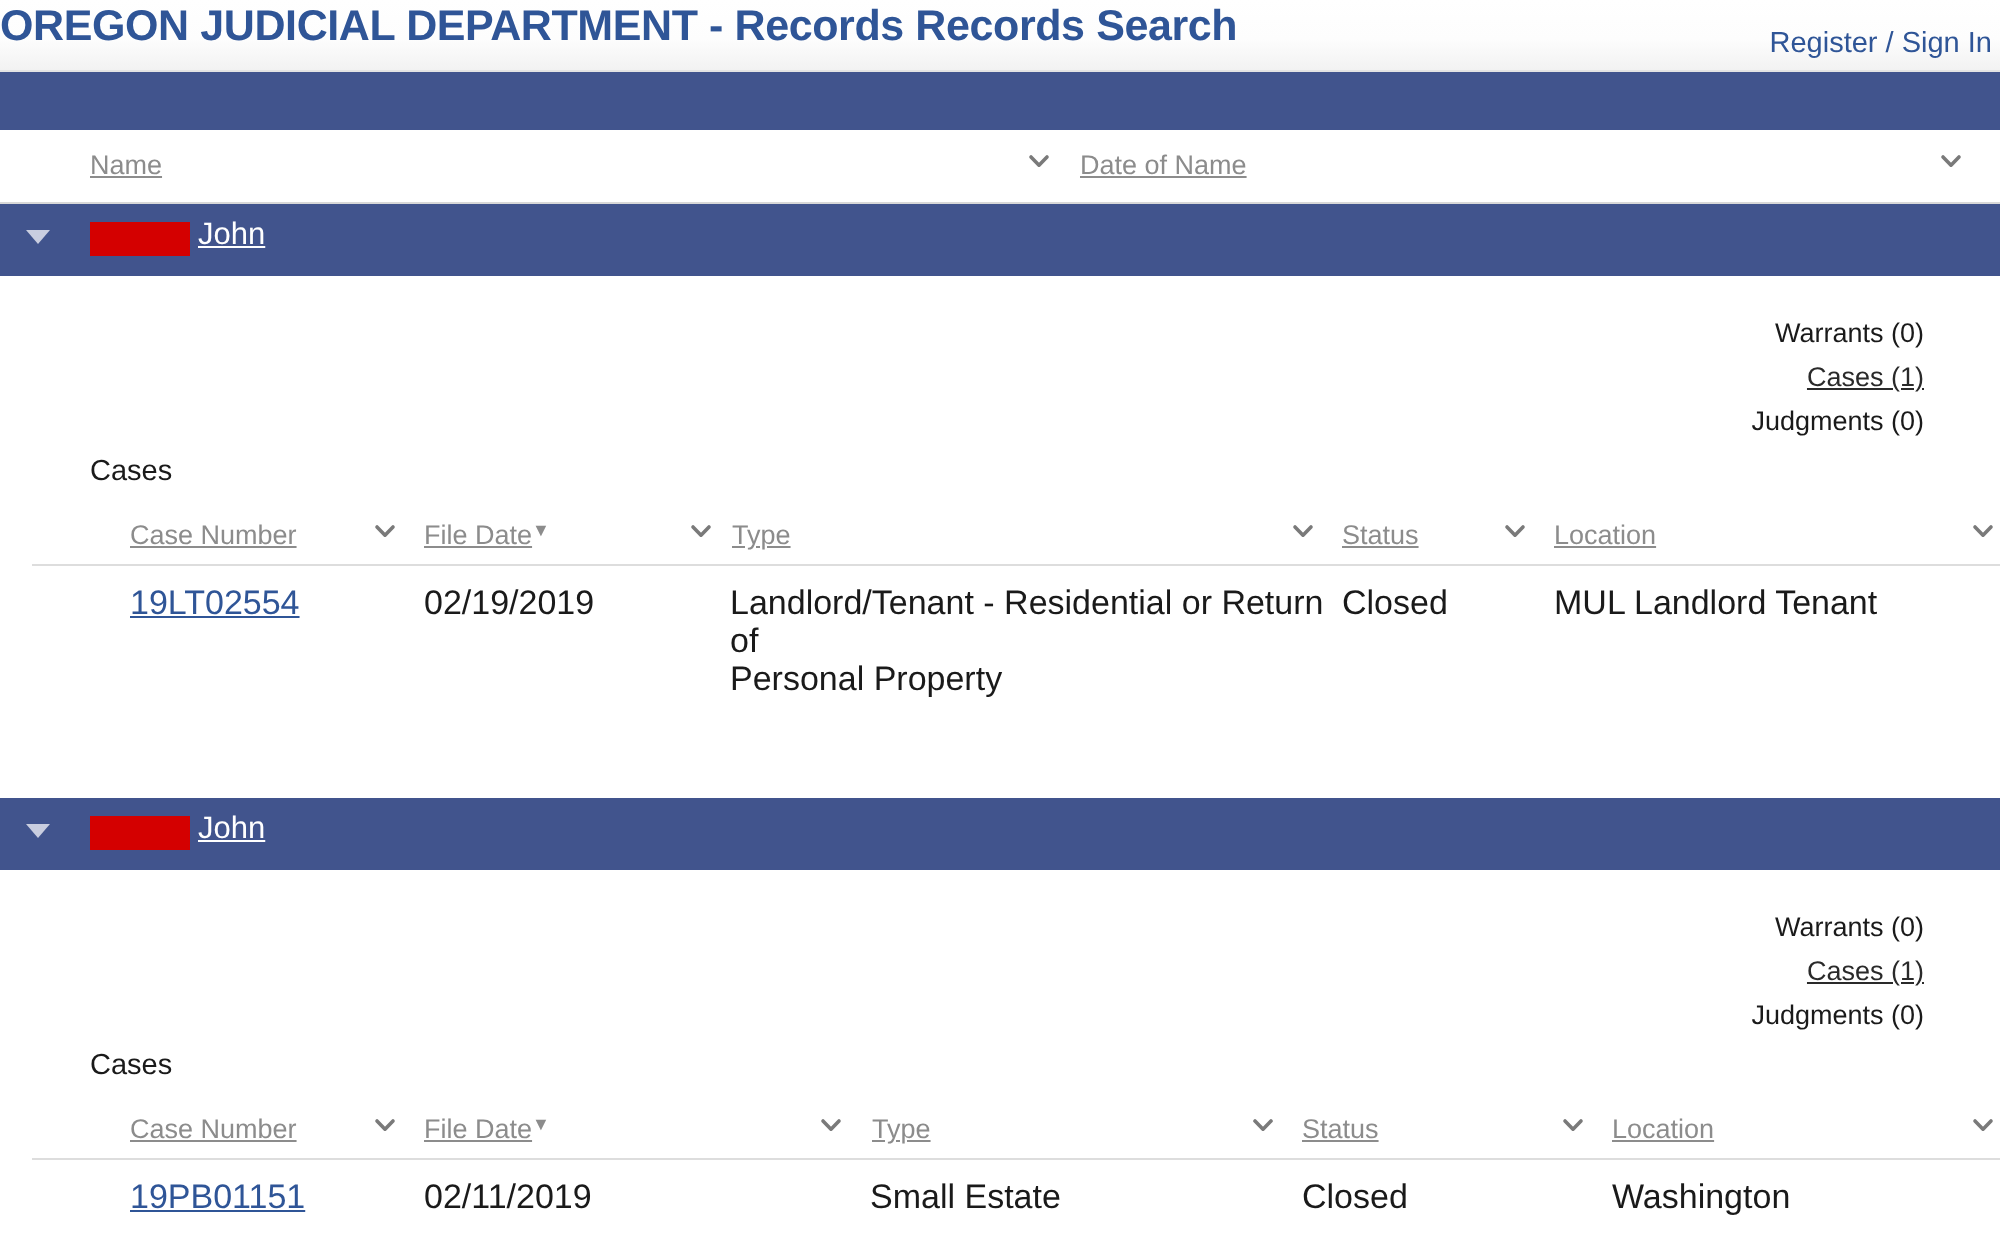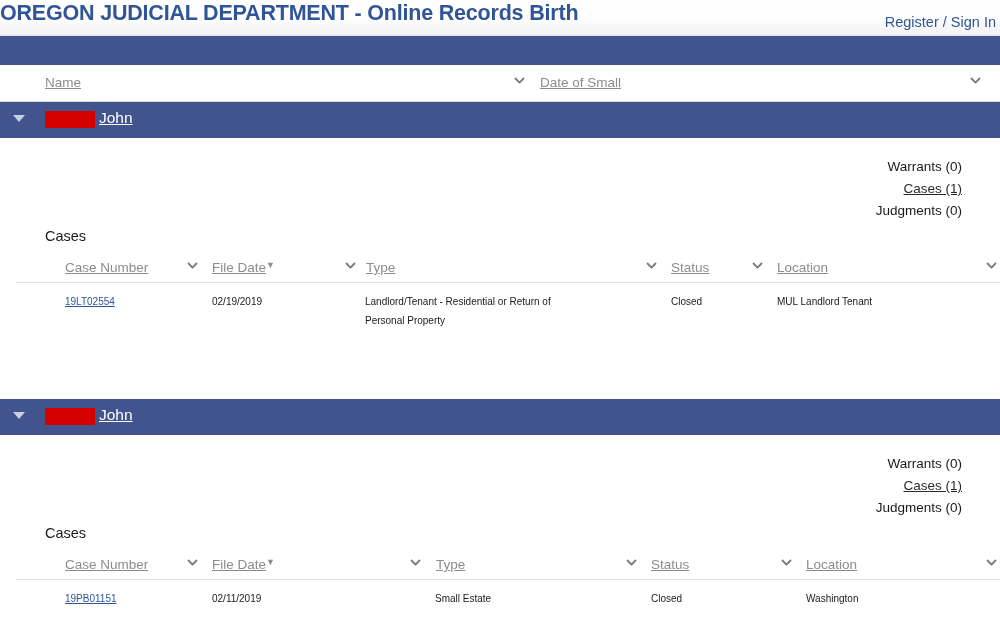--- a/index.html
+++ b/index.html
@@ -140,53 +140,53 @@
   .sort-arrow {
     font-size: 9px;
     vertical-align: 4px;
     display: inline-block;
     text-decoration: none;
     color: #8c8c8c;
   }
   .case-row {
     position: relative;
     height: 56px;
-    font-size: 10px;
+    font-size: 17px;
     color: #1a1a1a;
   }
   .cell {
     position: absolute;
     top: 9px;
     line-height: 19px;
     white-space: pre-line;
   }
   .cell-link {
     color: #2f5597;
     text-decoration: underline;
     cursor: pointer;
   }
 </style>
 </head>
 <body>
 
 <div class="site-header">
-  <div class="site-title">OREGON JUDICIAL DEPARTMENT - Online Records Birth</div>
+  <div class="site-title">OREGON JUDICIAL DEPARTMENT - Records Records Search</div>
   <div class="account-links">Register / Sign In</div>
 </div>
 
 <div class="nav-strip"></div>
 
 <div class="search-columns">
   <span class="col-head" style="left:45px;">Name</span>
   <span class="chev" style="left:513px;">
     <svg width="13" height="13" viewBox="0 0 13 13">
         <path d="M2.5 4.5 L6.5 8.6 L10.5 4.5" stroke="#7a7a7a" stroke-width="1.8" fill="none" stroke-linecap="round" stroke-linejoin="round"></path>
       </svg>
   </span>
-  <span class="col-head" style="left:540px;">Date of Small</span>
+  <span class="col-head" style="left:540px;">Date of Name</span>
   <span class="chev" style="left:969px;">
     <svg width="13" height="13" viewBox="0 0 13 13">
         <path d="M2.5 4.5 L6.5 8.6 L10.5 4.5" stroke="#7a7a7a" stroke-width="1.8" fill="none" stroke-linecap="round" stroke-linejoin="round"></path>
       </svg>
   </span>
 </div>
 
 <div class="person-bar">
   <span class="caret"></span>
   <span class="redaction"></span>

